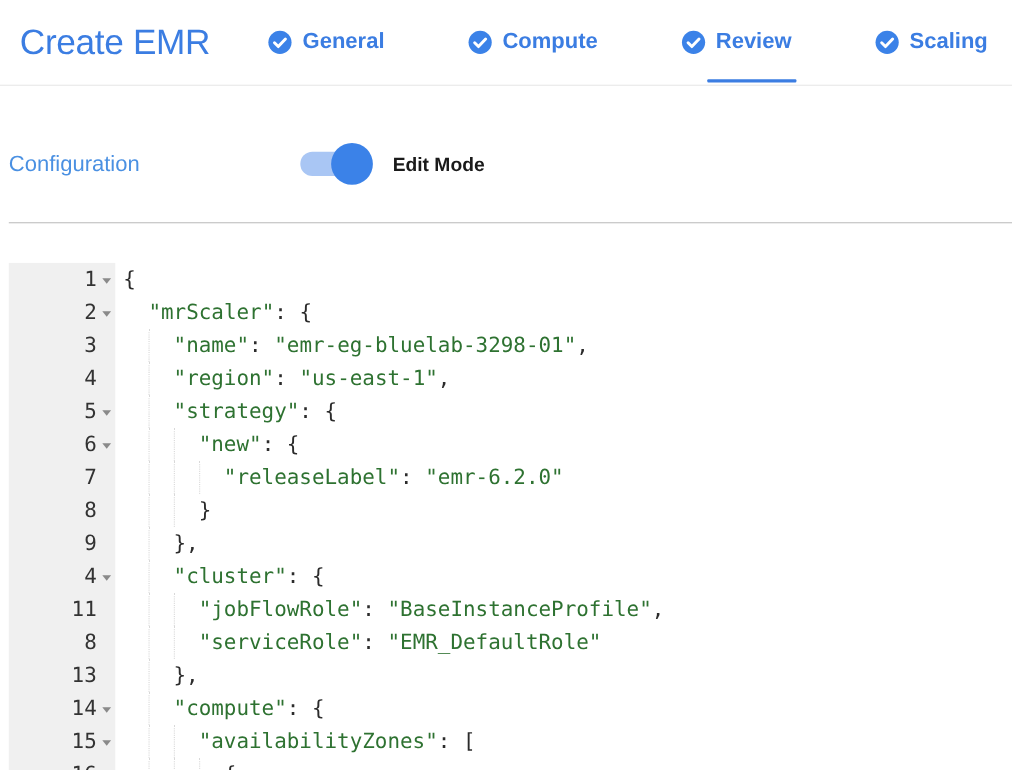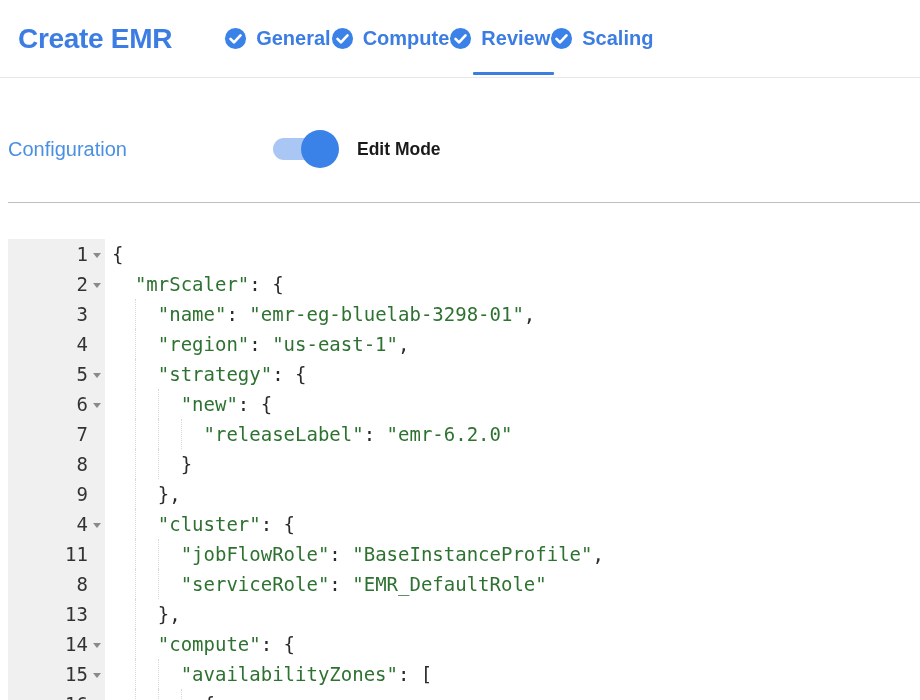--- a/index.html
+++ b/index.html
@@ -11,22 +11,22 @@
     --code-dark:#2b2b2b;
     --gutter-bg:#f0f0f0;
   }
   *{box-sizing:border-box;margin:0;padding:0}
   html,body{width:920px;height:700px;overflow:hidden;background:#fff;
     font-family:"Liberation Sans",sans-serif;}
 
   
   .hdr{height:78px;border-bottom:1px solid #e8e8e8;display:flex;align-items:center;
     padding:0 22px 0 18px;position:relative;background:#fff;}
-  .page-title{font-size:28px;font-weight:700;color:var(--accent-blue);letter-spacing:-.3px;}
-  .steps{flex:1;display:flex;justify-content:flex-start;margin-left:52px;height:100%;align-items:center;}
+  .page-title{font-size:32px;font-weight:400;color:var(--accent-blue);letter-spacing:-.3px;}
+  .steps{flex:1;display:flex;justify-content:space-between;margin-left:52px;height:100%;align-items:center;}
   .step{display:flex;align-items:center;gap:9px;position:relative;height:100%;cursor:pointer;}
   .check{width:23px;height:23px;display:flex;align-items:center;justify-content:center;}
   .check svg{display:block;}
   .step-label{font-size:20px;font-weight:600;color:var(--accent-blue);}
   .step.active::after{content:"";position:absolute;left:24px;right:-4px;bottom:2px;height:3px;
     background:var(--accent-blue);border-radius:1px;}
 
   
   .config-row{display:flex;align-items:center;margin:48px 0 0 8px;height:46px;}
   .section-title{font-size:20px;font-weight:400;color:var(--section-blue);}

